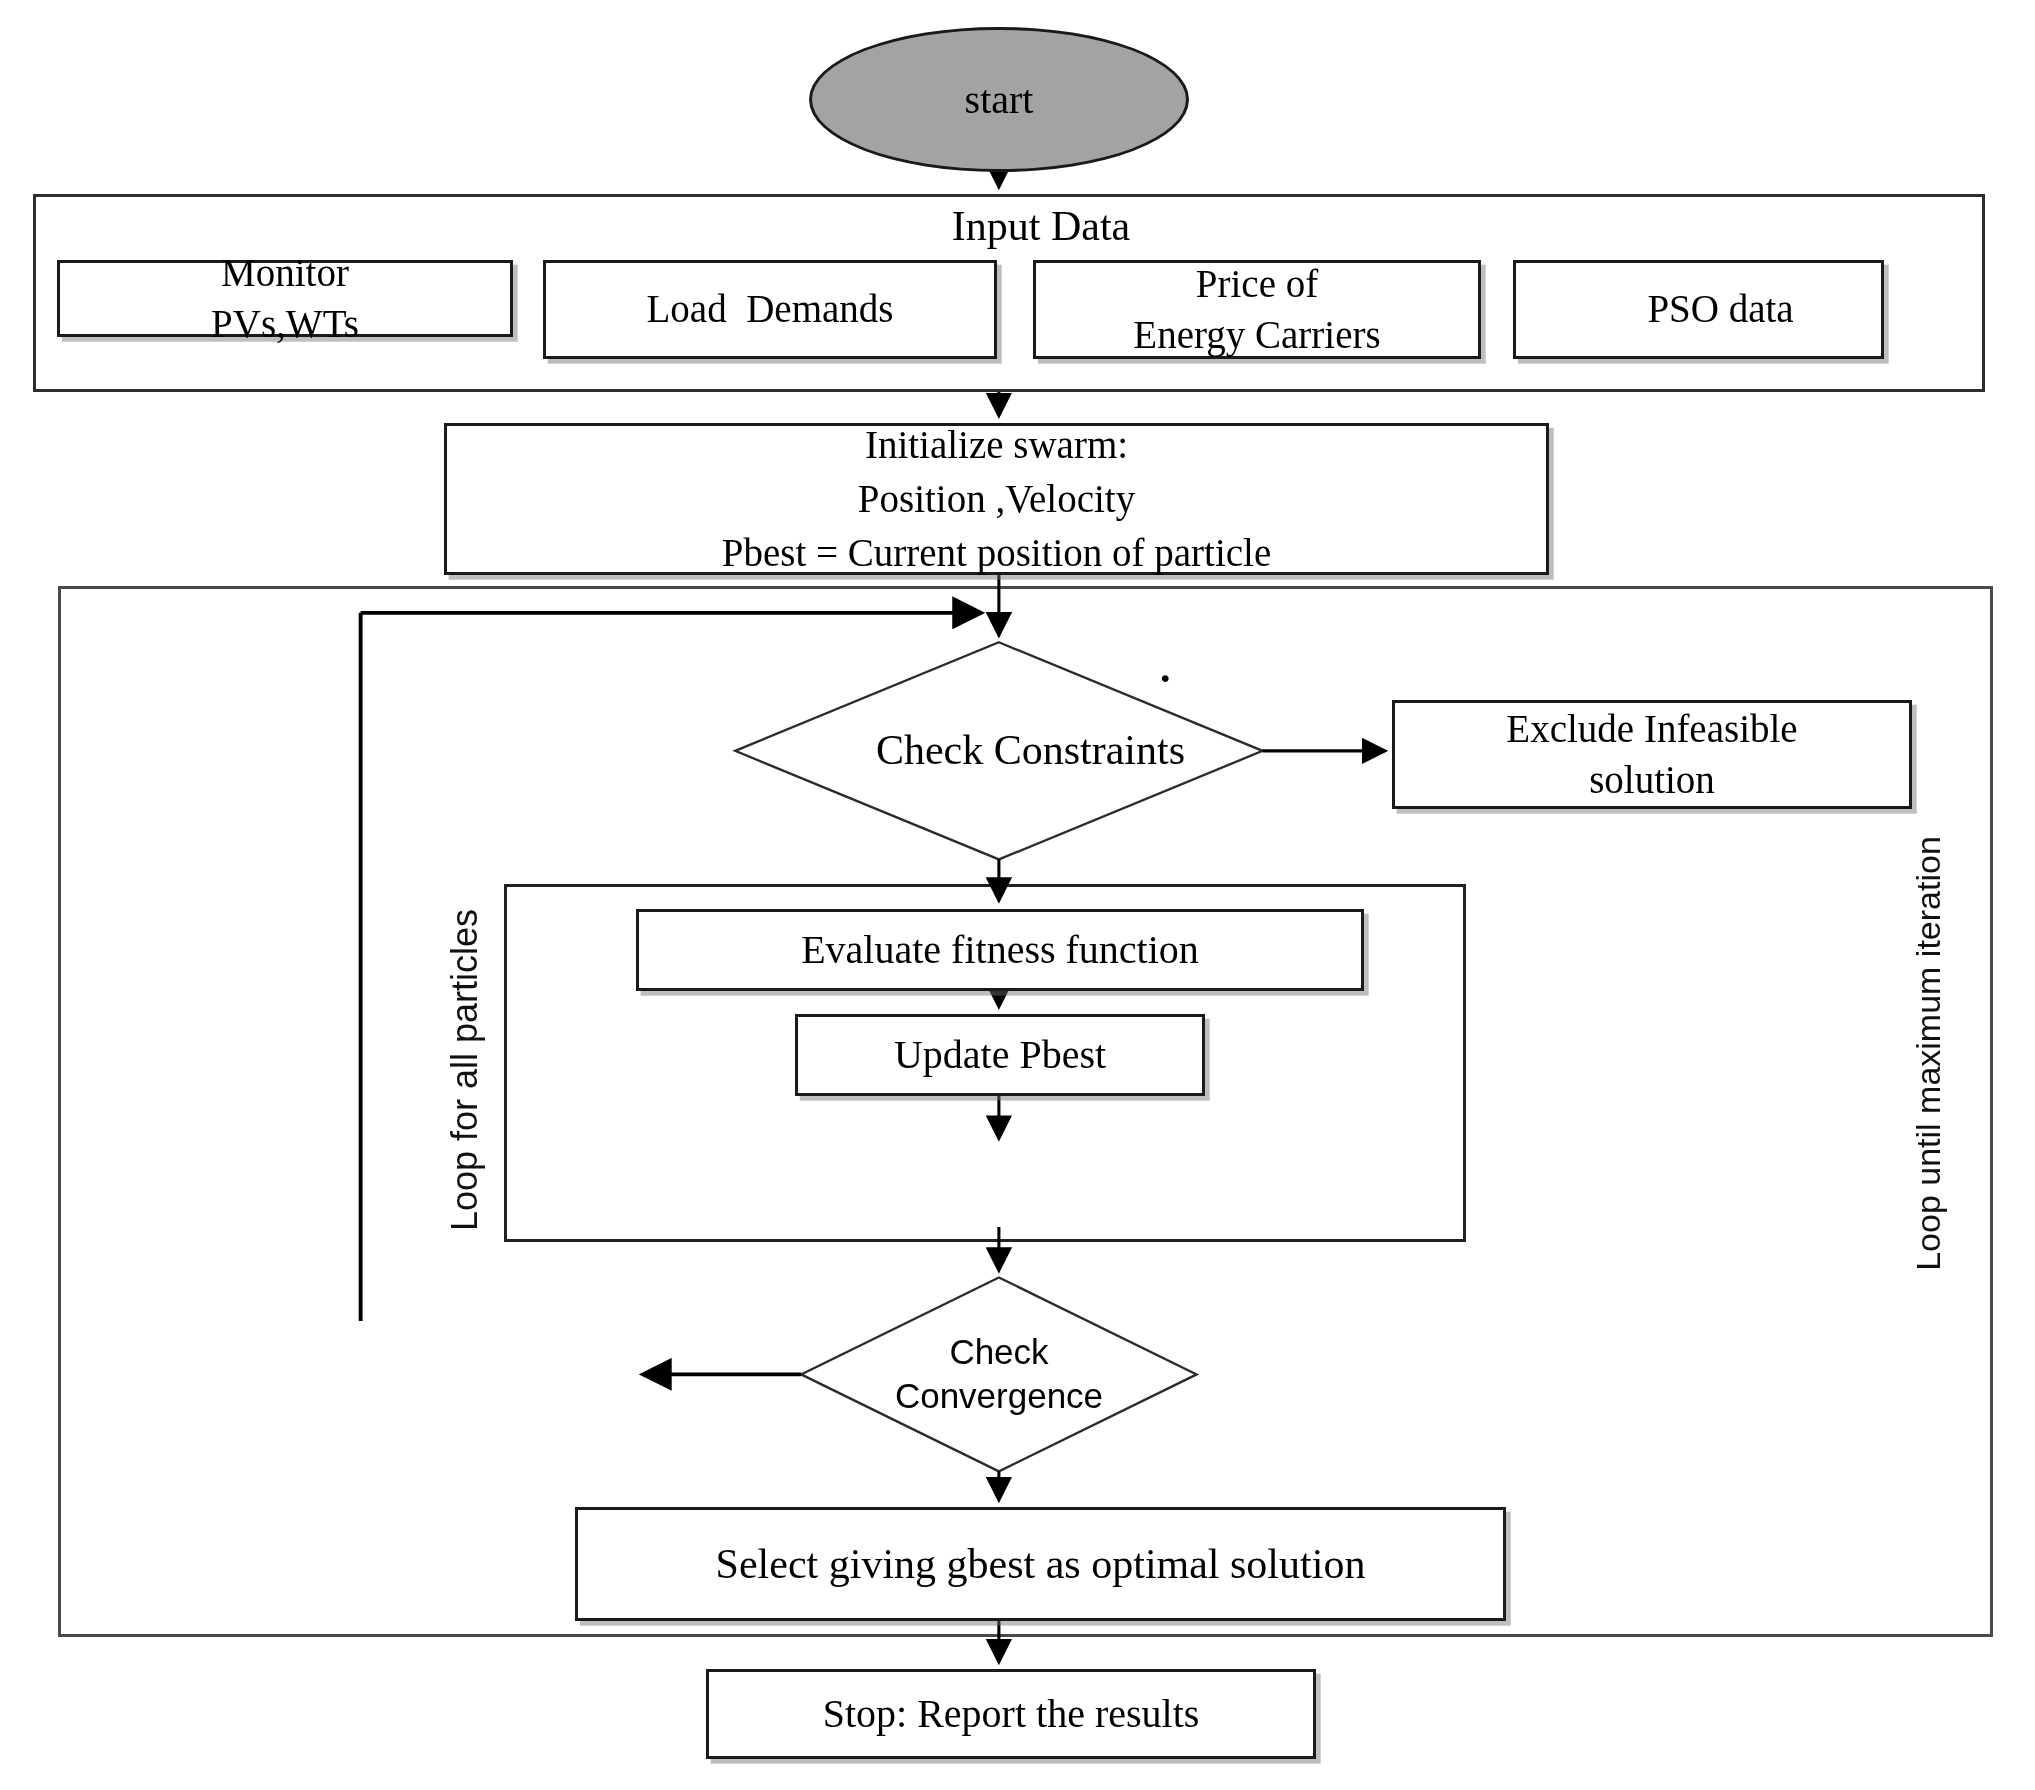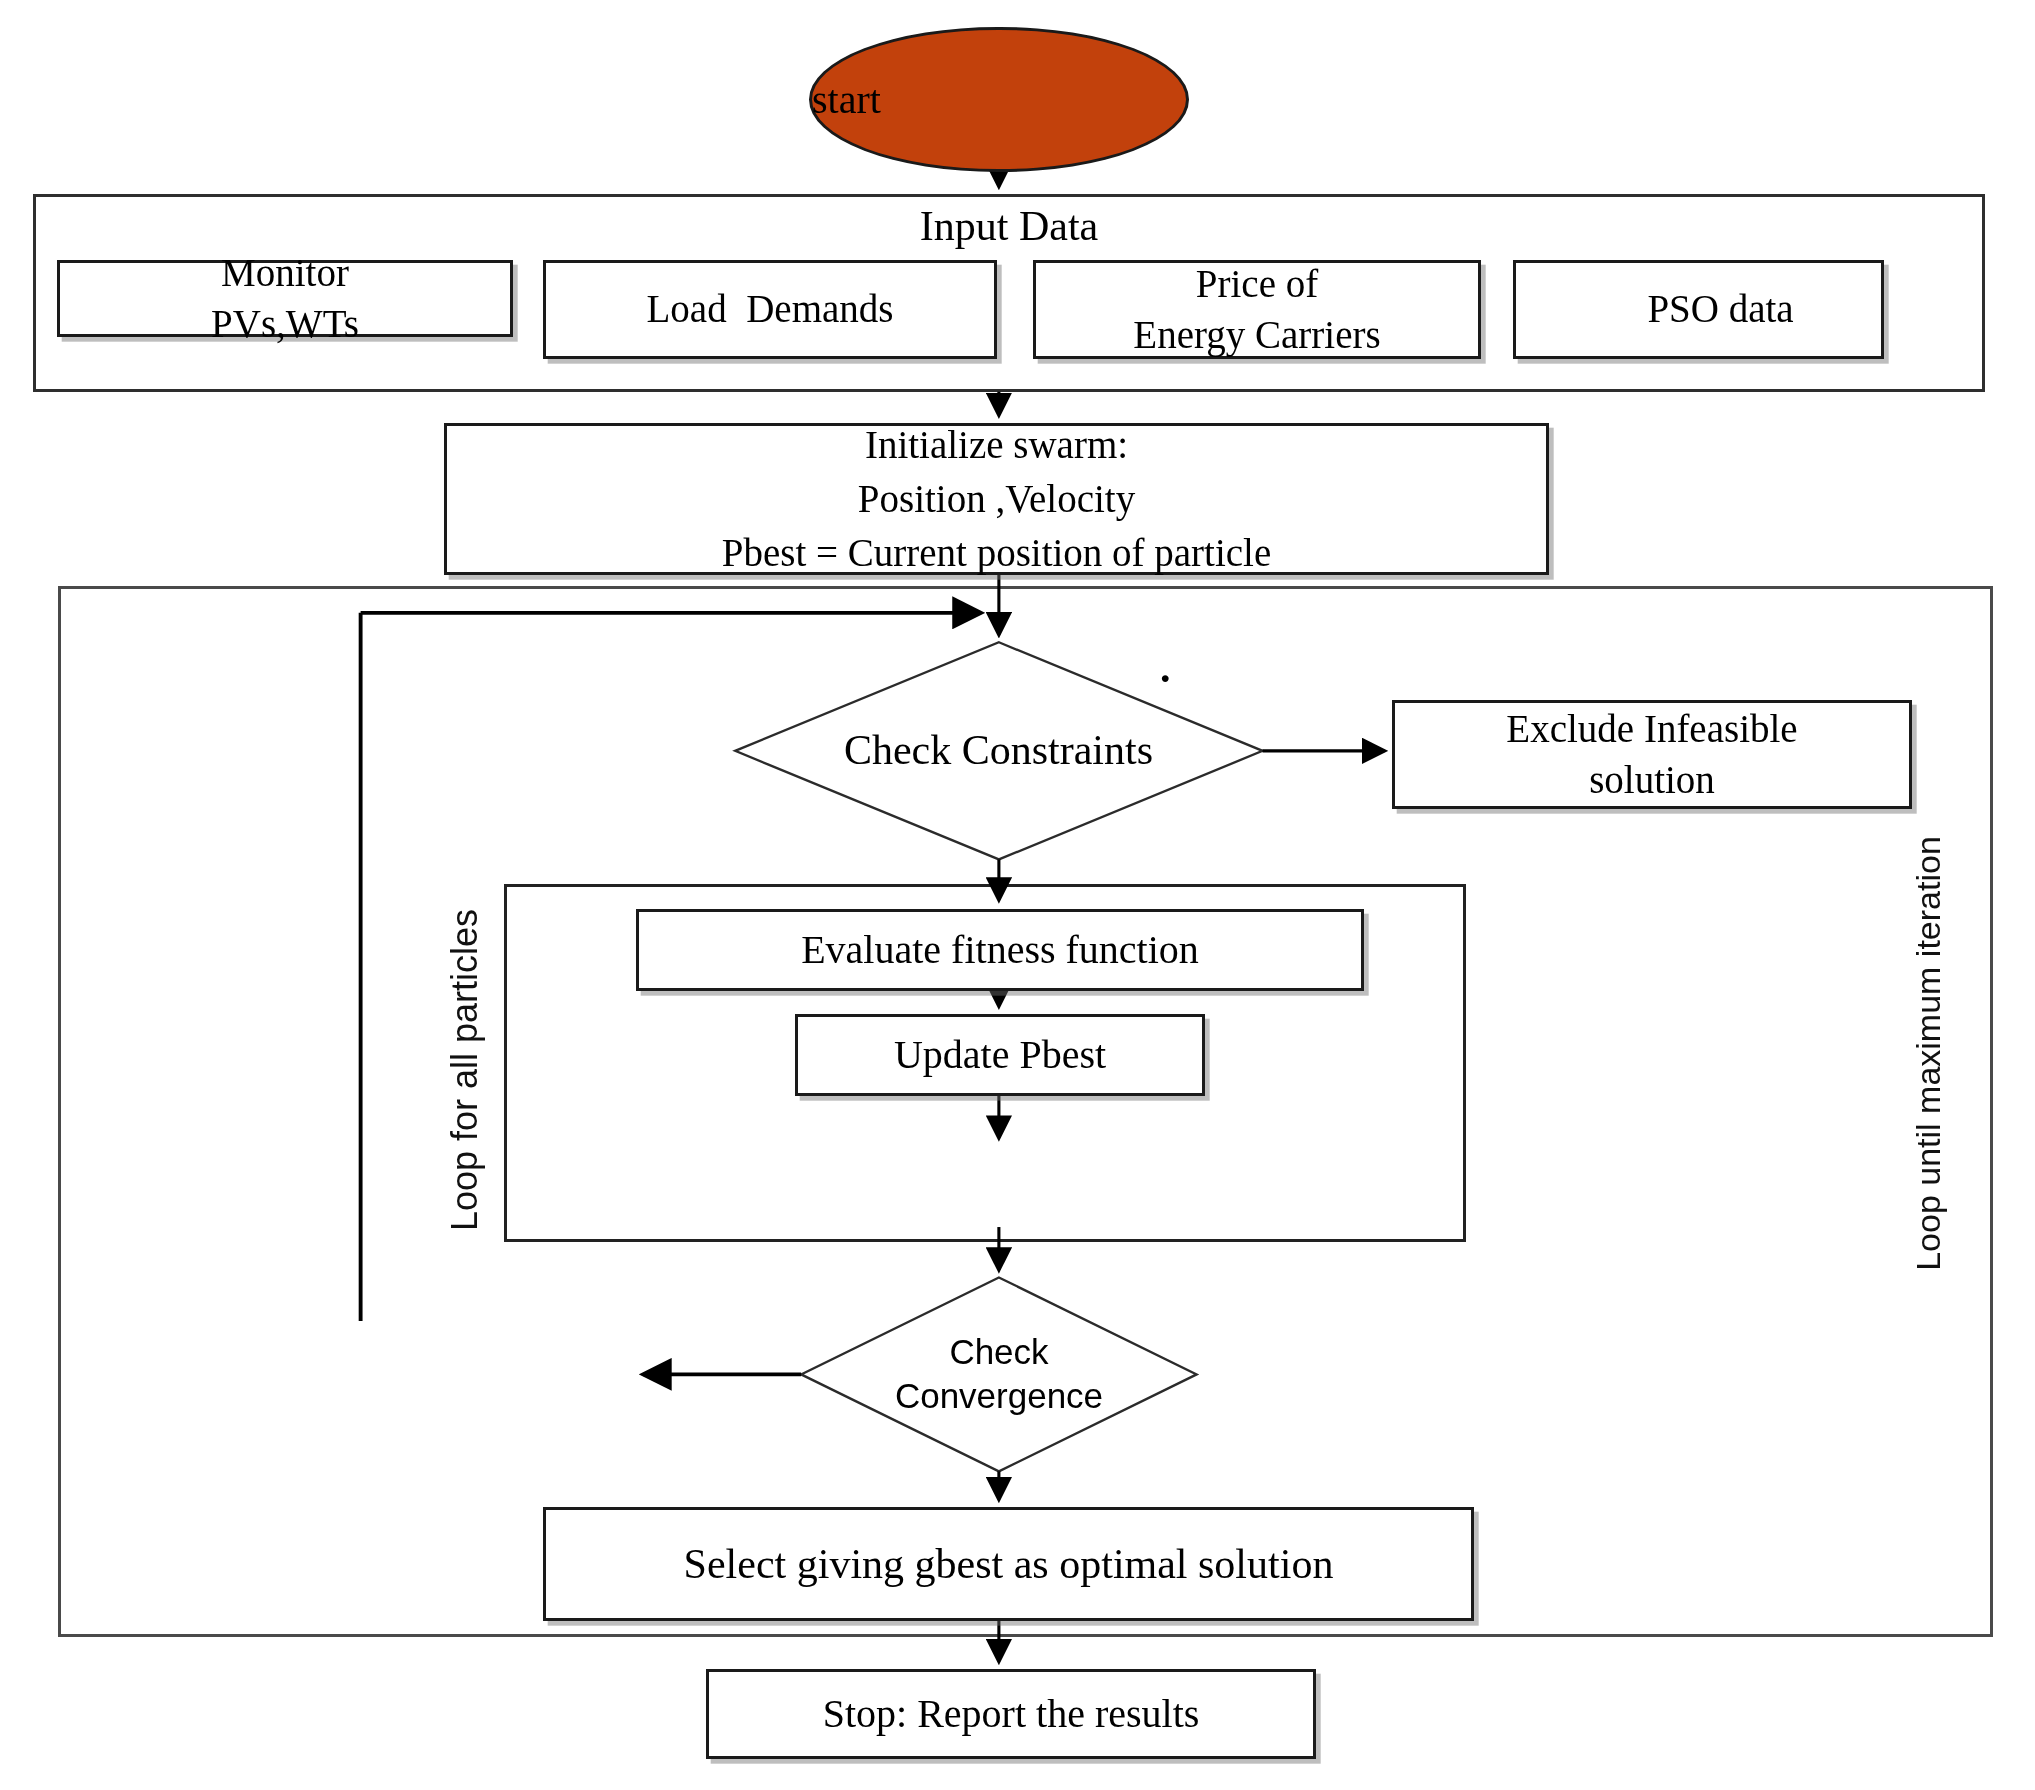--- a/index.html
+++ b/index.html
@@ -4,29 +4,29 @@
 <style>
   html,body{margin:0;padding:0;background:#ffffff;}
   #stage{position:relative;width:2035px;height:1791px;background:#ffffff;overflow:hidden;
          font-family:"Liberation Serif",serif;color:#000;}
   .box{position:absolute;box-sizing:border-box;border:3.1px solid #1a1a1a;background:#ffffff;
        display:flex;align-items:center;justify-content:center;text-align:center;z-index:3;}
   .container{border:3.1px solid #3d3d3d;background:#ffffff;z-index:1;}
   .shadow{box-shadow:4.7px 4.7px 0 rgba(110,110,110,0.45);}
   .label{white-space:pre-wrap;line-height:1.3;}
   .oval{position:absolute;box-sizing:border-box;border:3.1px solid #1a1a1a;border-radius:50%;
-        background:#c2410c;display:flex;align-items:center;z-index:3;}
+        background:#a3a3a3;display:flex;align-items:center;justify-content:center;z-index:3;}
   .dlabel{position:absolute;display:flex;align-items:center;justify-content:center;
           text-align:center;z-index:4;white-space:pre-wrap;}
   .vlabel{position:absolute;font-family:"Liberation Sans",sans-serif;color:#111;
           text-align:center;transform:rotate(-90deg);z-index:3;white-space:nowrap;}
   .toplabel{position:absolute;text-align:center;z-index:2;white-space:pre-wrap;}
   svg.wires{position:absolute;left:0;top:0;z-index:2;}
   .artifact{position:absolute;z-index:4;font-size:42px;font-weight:bold;}
-  .f50{font-size:39px;} .f52{font-size:40px;} .f54{font-size:42px;}
+  .f50{font-size:39px;} .f52{font-size:40px;} .f54{font-size:42px;margin-left:32px;}
 </style>
 </head>
 <body>
 
 <div id="stage">
 
   <div class="container box" style="left:33px;top:194px;width:1952px;height:198px;border-color:#2e2e2e;"></div>
   <div class="toplabel label f54" style="left:33px;top:199px;width:1952px;">Input Data</div>
   <div class="container box" style="left:58px;top:586px;width:1935px;height:1051px;border-color:#4a4a4a;"></div>
   <div class="container box" style="left:504px;top:884px;width:962px;height:358px;border-color:#222;"></div>

